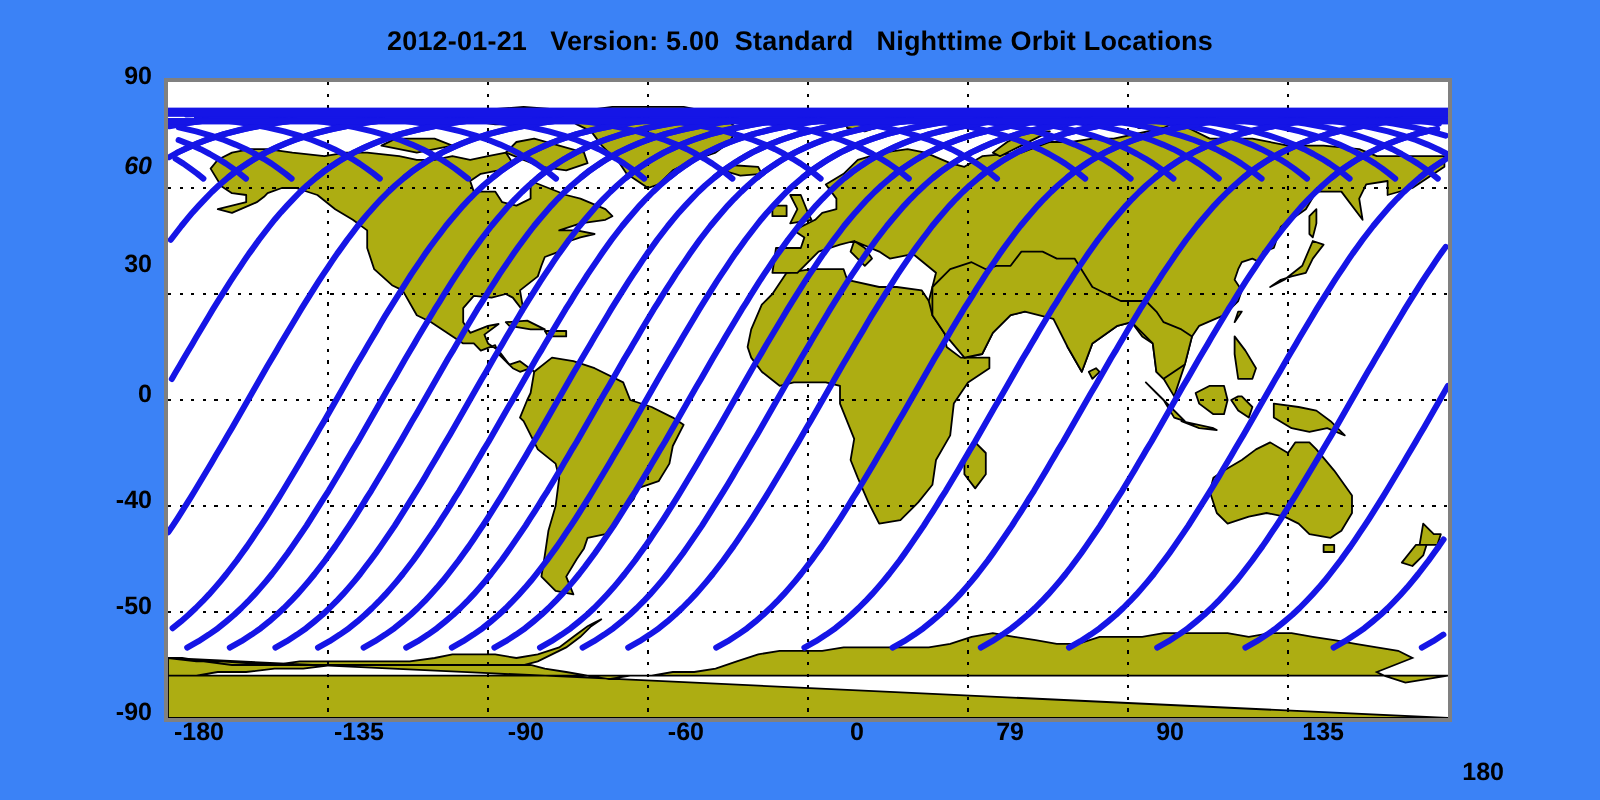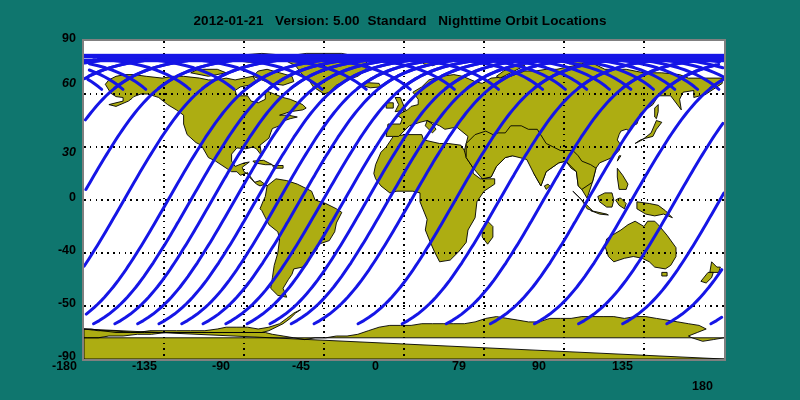--- a/index.html
+++ b/index.html
@@ -1,18 +1,18 @@
 <!DOCTYPE html>
 <html><head>
 <meta charset="utf-8">
 <style>
   html,body{margin:0;padding:0;background:#ffffff;}
   body{width:800px;height:400px;overflow:hidden;
        font-family:"Liberation Sans", sans-serif;}
-  #root{position:relative;width:800px;height:400px;background:#0f766e;}
+  #root{position:relative;width:800px;height:400px;background:#3b82f6;}
 
   #title{
     position:absolute; left:0; top:13px; width:800px;
     text-align:center; font-size:13.5px; font-weight:bold;
     color:#000000; letter-spacing:0.1px; white-space:pre;
   }
 
   
   #plot{
     position:absolute; left:82px; top:39px;
@@ -20,21 +20,21 @@
     background:#ffffff;
     border:2px solid #808080;
     box-sizing:content-box;
     overflow:hidden;
   }
   #plotInner{position:absolute;left:0;top:0;width:640px;height:318px;overflow:hidden;}
   #mapsvg,#gridsvg,#orbitsvg{position:absolute;left:0;top:0;width:640px;height:318px;}
 
   .tick-x{
     position:absolute; font-size:12.5px; font-weight:bold; color:#000;
-    top:359px; text-align:left; width:60px;
+    top:359px; text-align:right; width:60px;
   }
   .tick-y{
     position:absolute; font-size:12.5px; font-weight:bold; color:#000;
     left:22px; width:54px; text-align:right;
   }
 </style>
 </head>
 <body>
 
 <div id="root">
@@ -171,30 +171,30 @@
           <rect x="0" y="12.816666666666666" width="640" height="4.6" fill="#1515E6"></rect>
           <rect x="0" y="18.009999999999987" width="640" height="3.2" fill="#1515E6"></rect>
         </svg>
     </div>
   </div>
 
   <div id="xticks">
       <div class="tick-x" style="left: 52px;">-180</div>
       <div class="tick-x" style="left: 132px;">-135</div>
       <div class="tick-x" style="left: 212px;">-90</div>
-      <div class="tick-x" style="left: 292px;">-45</div>
+      <div class="tick-x" style="left: 292px;">-60</div>
       <div class="tick-x" style="left: 372px;">0</div>
       <div class="tick-x" style="left: 452px;">79</div>
       <div class="tick-x" style="left: 532px;">90</div>
       <div class="tick-x" style="left: 612px;">135</div>
       <div class="tick-x" style="left: 692px; margin-top: 20px;">180</div>
     </div>
   <div id="yticks">
       <div class="tick-y" style="top: 349px;">-90</div>
       <div class="tick-y" style="top: 296px;">-50</div>
       <div class="tick-y" style="top: 243px;">-40</div>
       <div class="tick-y" style="top: 190px;">0</div>
-      <div class="tick-y" style="top: 145px; font-style: italic;">30</div>
+      <div class="tick-y" style="top: 125px;">30</div>
       <div class="tick-y" style="top: 76px; font-style: italic;">60</div>
       <div class="tick-y" style="top: 31px;">90</div>
     </div>
 
 </div>
 
 </body></html>

